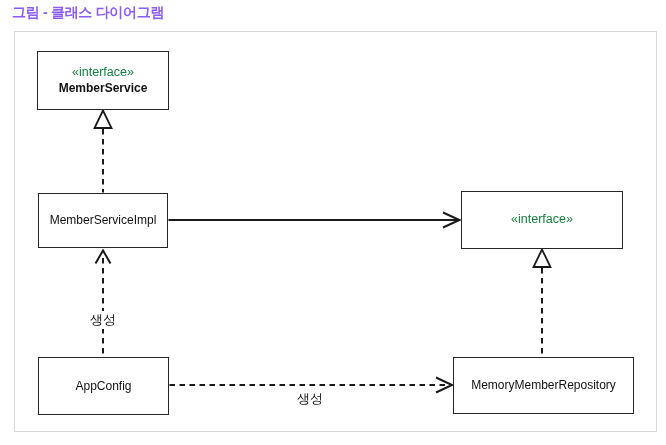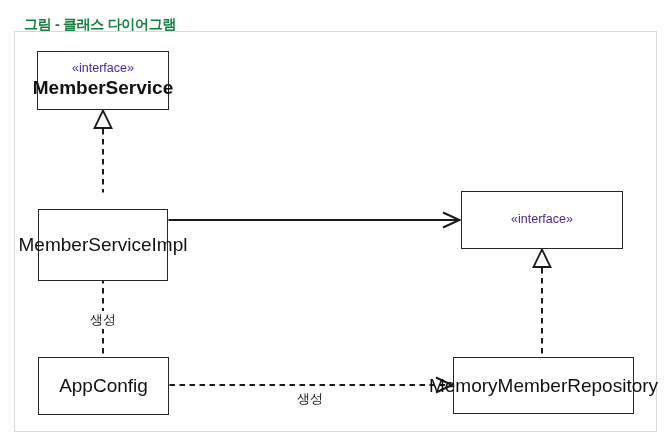--- a/index.html
+++ b/index.html
@@ -3,36 +3,36 @@
 <meta charset="utf-8">
 <style>
   html, body { margin:0; padding:0; background:#ffffff; }
   body {
     width:666px; height:445px;
     font-family:"Liberation Sans", sans-serif;
     color:#111;
   }
   .page { position:relative; width:666px; height:445px; background:#fff; overflow:hidden; }
   .fig-title {
-    position:absolute; left:12px; top:4px; margin:12px;
-    font-size:14px; font-weight:bold; color:#15803d; letter-spacing:-0.3px;
+    position:absolute; left:12px; top:4px; margin:0;
+    font-size:14px; font-weight:bold; color:#8b5cf6; letter-spacing:-0.3px;
   }
   .canvas {
     position:absolute; left:14px; top:31px; width:641px; height:399px;
     border:1px solid #d9d9d9; background:#fff; box-sizing:content-box;
   }
   svg.edges { position:absolute; left:0; top:0; width:641px; height:399px; }
   .uml-box {
     position:absolute; box-sizing:border-box;
     border:1.5px solid #262626; background:#fff;
     display:flex; flex-direction:column; align-items:center; justify-content:center;
     text-align:center; line-height:1.25;
   }
-  .stereotype { font-size:12.5px; font-weight:normal; color:#4c1d95; }
-  .cls-name   { font-size:19px; color:#111; white-space:nowrap; }
+  .stereotype { font-size:12.5px; font-weight:normal; color:#15803d; }
+  .cls-name   { font-size:12px; color:#111; white-space:nowrap; }
   .iface .cls-name { font-weight:bold; }
   .edge-label {
     position:absolute; transform:translate(-50%,-50%);
     background:#fff; padding:0 3px;
     font-size:13px; color:#111; white-space:nowrap;margin-top:14px;
   }
   .tri       { fill:#ffffff; stroke:#1a1a1a; stroke-width:1.8; }
   .dash      { stroke:#1a1a1a; stroke-width:2; stroke-dasharray:5.5 4.5; fill:none; }
   .solid     { stroke:#1a1a1a; stroke-width:2; fill:none; }
   .open-head { stroke:#1a1a1a; stroke-width:2; fill:none; stroke-linejoin:miter; }
@@ -62,21 +62,21 @@
 
       <line class="dash" x1="154.5" y1="353" x2="434" y2="353"></line>
       <polyline class="open-head" points="421,345.5 437,353 421,360.5"></polyline>
     </svg>
 
     <div class="uml-box iface" style="left:22px; top:19px; width:132px; height:59px;">
       <div class="stereotype">«interface»</div>
       <div class="cls-name">MemberService</div>
     </div>
 
-    <div class="uml-box" style="left:23px; top:161px; width:130px; height:72px;margin-top:16px;">
+    <div class="uml-box" style="left:23px; top:161px; width:130px; height:55px;">
       <div class="cls-name">MemberServiceImpl</div>
     </div>
 
     <div class="uml-box iface" style="left:446px; top:159px; width:162px; height:58px;">
       <div class="stereotype">«interface»</div>
     </div>
 
     <div class="uml-box" style="left:438px; top:325px; width:181px; height:57px;">
       <div class="cls-name">MemoryMemberRepository</div>
     </div>

